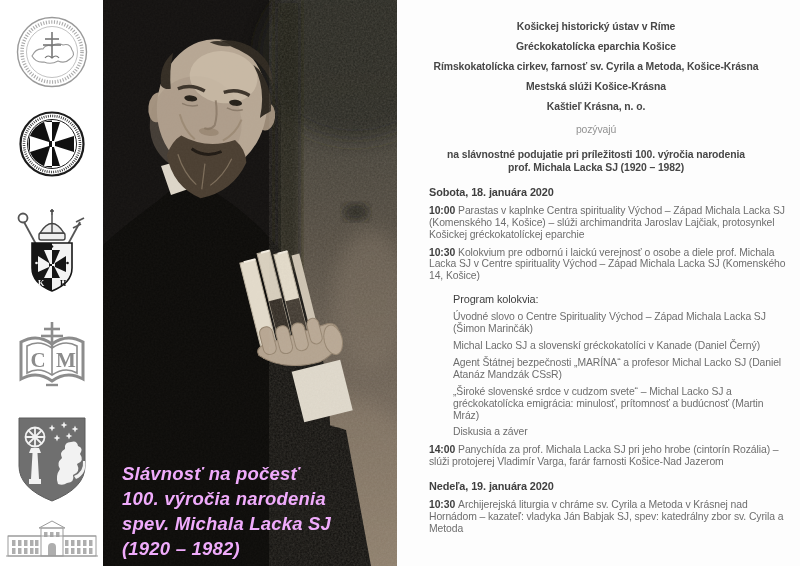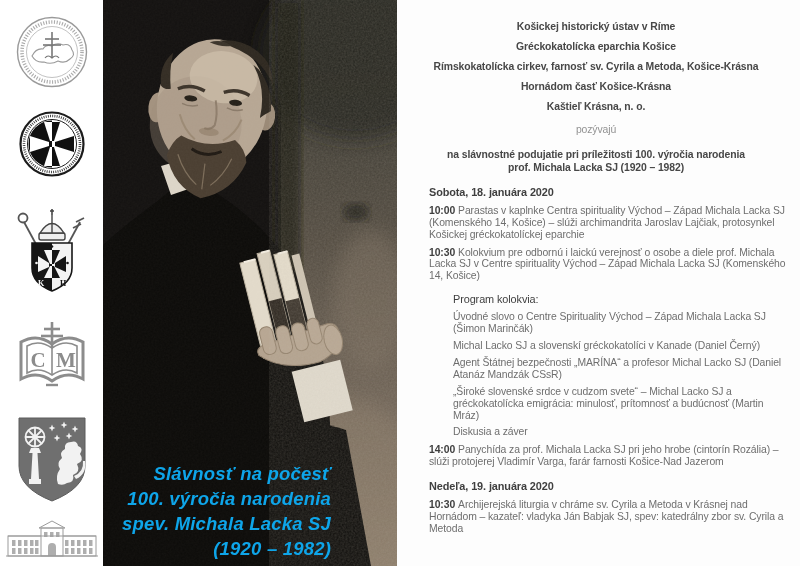--- a/index.html
+++ b/index.html
@@ -14,22 +14,22 @@
   .logo-2 { top:110px; }
   .logo-3 { top:206px; }
   .logo-4 { top:318px; }
   .logo-5 { top:414px; }
   .logo-6 { top:518px; }
   
   .photo { position:absolute; left:103px; top:0; width:294px; height:566px; background:#141210; }
   .photo svg { position:absolute; left:0; top:0; }
   .caption {
     position:absolute; left:19px; top:461px; z-index:3;
-    color:#0ea5e9; font-style:italic; font-weight:bold;
-    font-size:18.5px; line-height:25px; letter-spacing:.2px; white-space:nowrap;text-align:right;
+    color:#f0abfc; font-style:italic; font-weight:bold;
+    font-size:18.5px; line-height:25px; letter-spacing:.2px; white-space:nowrap;
   }
   
   .content {
     position:absolute; left:399px; top:0; width:394px;
     font-size:10.4px; line-height:11.9px; color:#6e6e6e; letter-spacing:-0.1px;
   }
   .org { text-align:center; font-weight:bold; color:#474747; line-height:13px; margin:0 6px 7px 6px; }
   .org-first { margin-top:20px; }
   .invite-verb { text-align:center; color:#929292; margin-top:11px; }
   .invite-title { text-align:center; font-weight:bold; color:#474747; margin-top:12px; line-height:13px; }
@@ -309,21 +309,21 @@
       <div>spev. Michala Lacka SJ</div>
       <div>(1920 – 1982)</div>
     </div>
   </div>
 
   <div class="content">
 
     <div class="org org-first">Košickej historický ústav v Ríme</div>
     <div class="org">Gréckokatolícka eparchia Košice</div>
     <div class="org">Rímskokatolícka cirkev, farnosť sv. Cyrila a Metoda, Košice-Krásna</div>
-    <div class="org">Hornádom časť Košice-Krásna</div>
+    <div class="org">Mestská slúži Košice-Krásna</div>
     <div class="org">Kaštieľ Krásna, n. o.</div>
 
     <div class="invite-verb">pozývajú</div>
     <div class="invite-title">
       <div>na slávnostné podujatie pri príležitosti 100. výročia narodenia</div>
       <div>prof. Michala Lacka SJ (1920 – 1982)</div>
     </div>
 
     <div class="day-heading">Sobota, 18. januára 2020</div>
 

